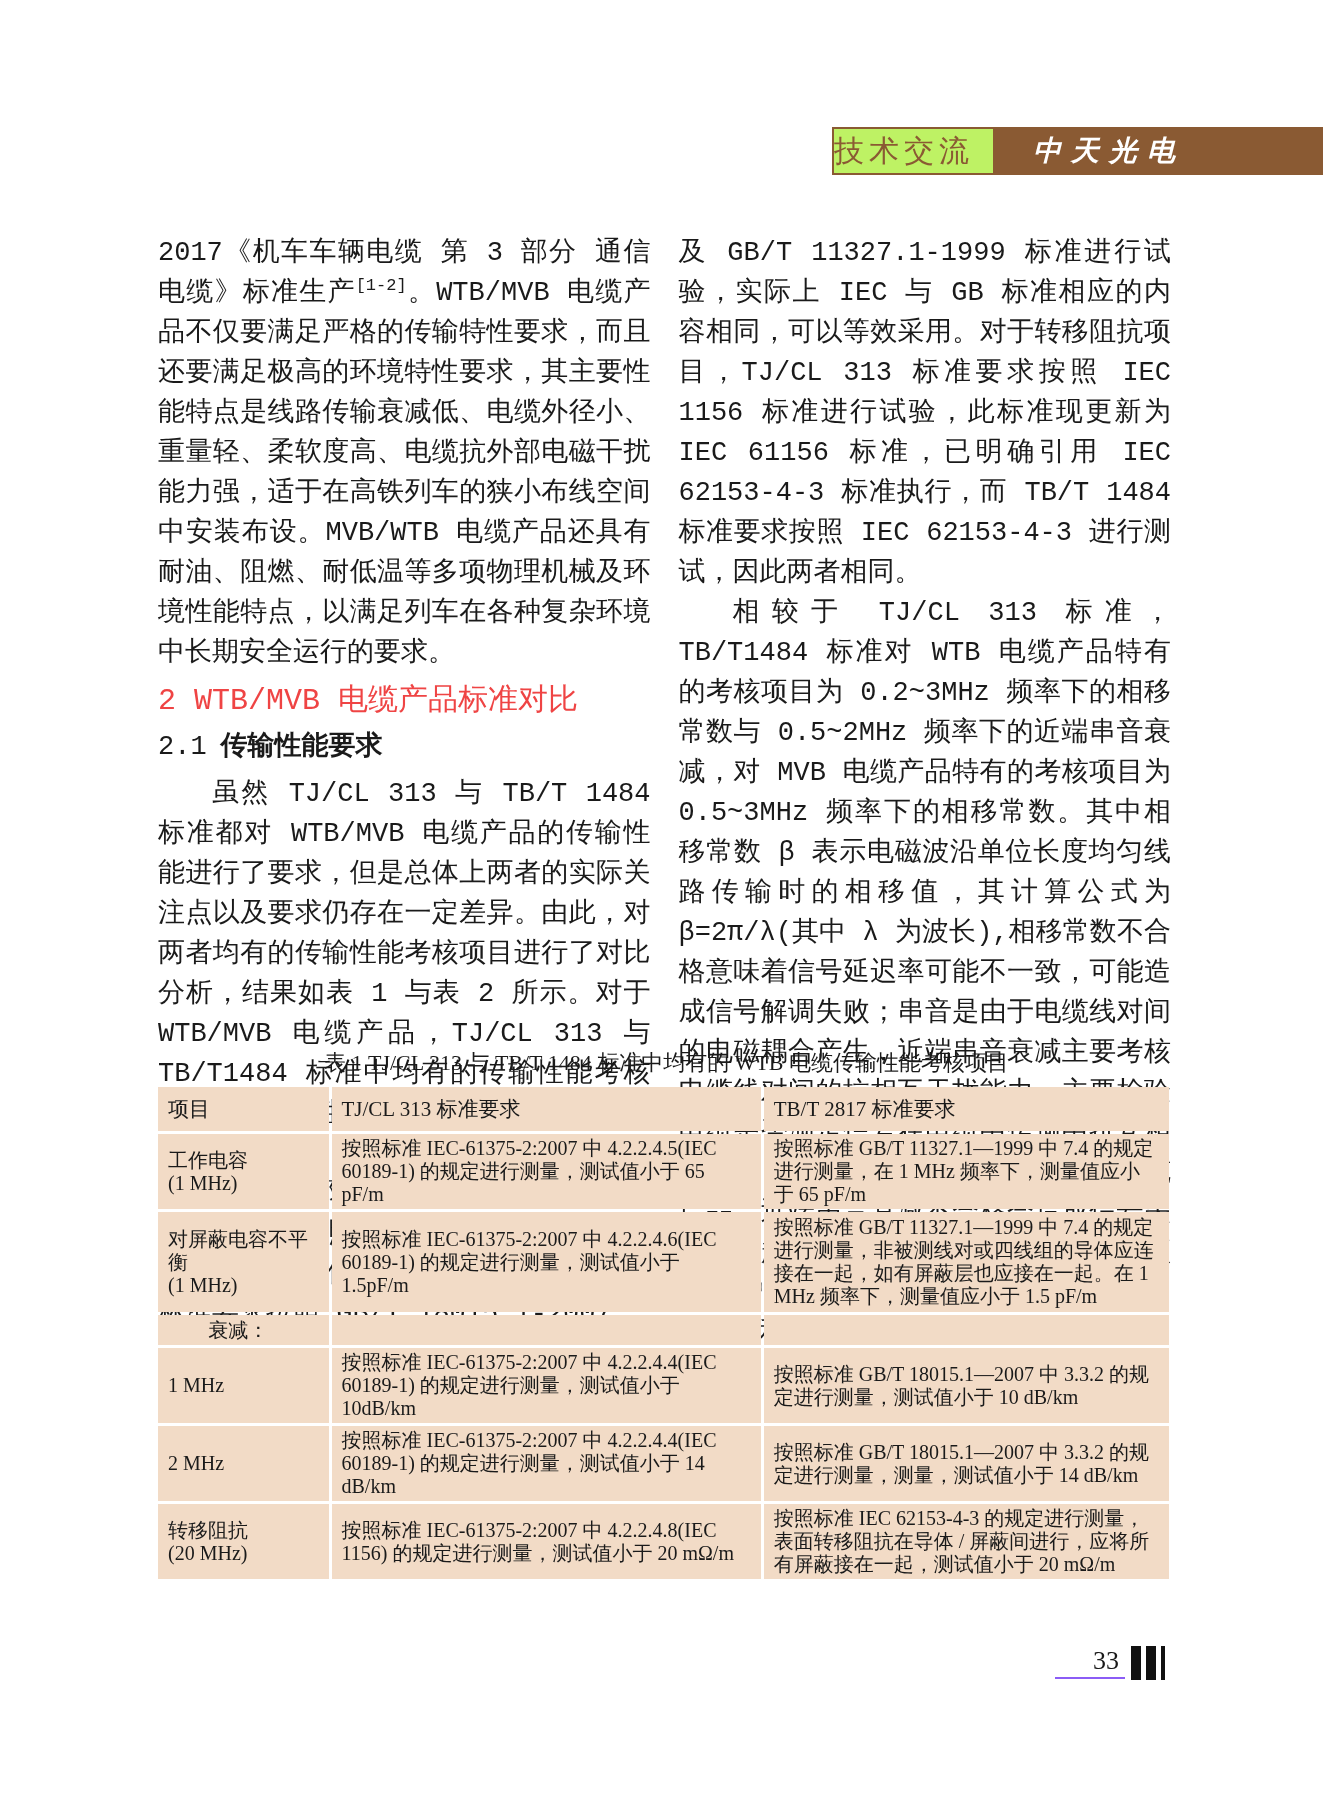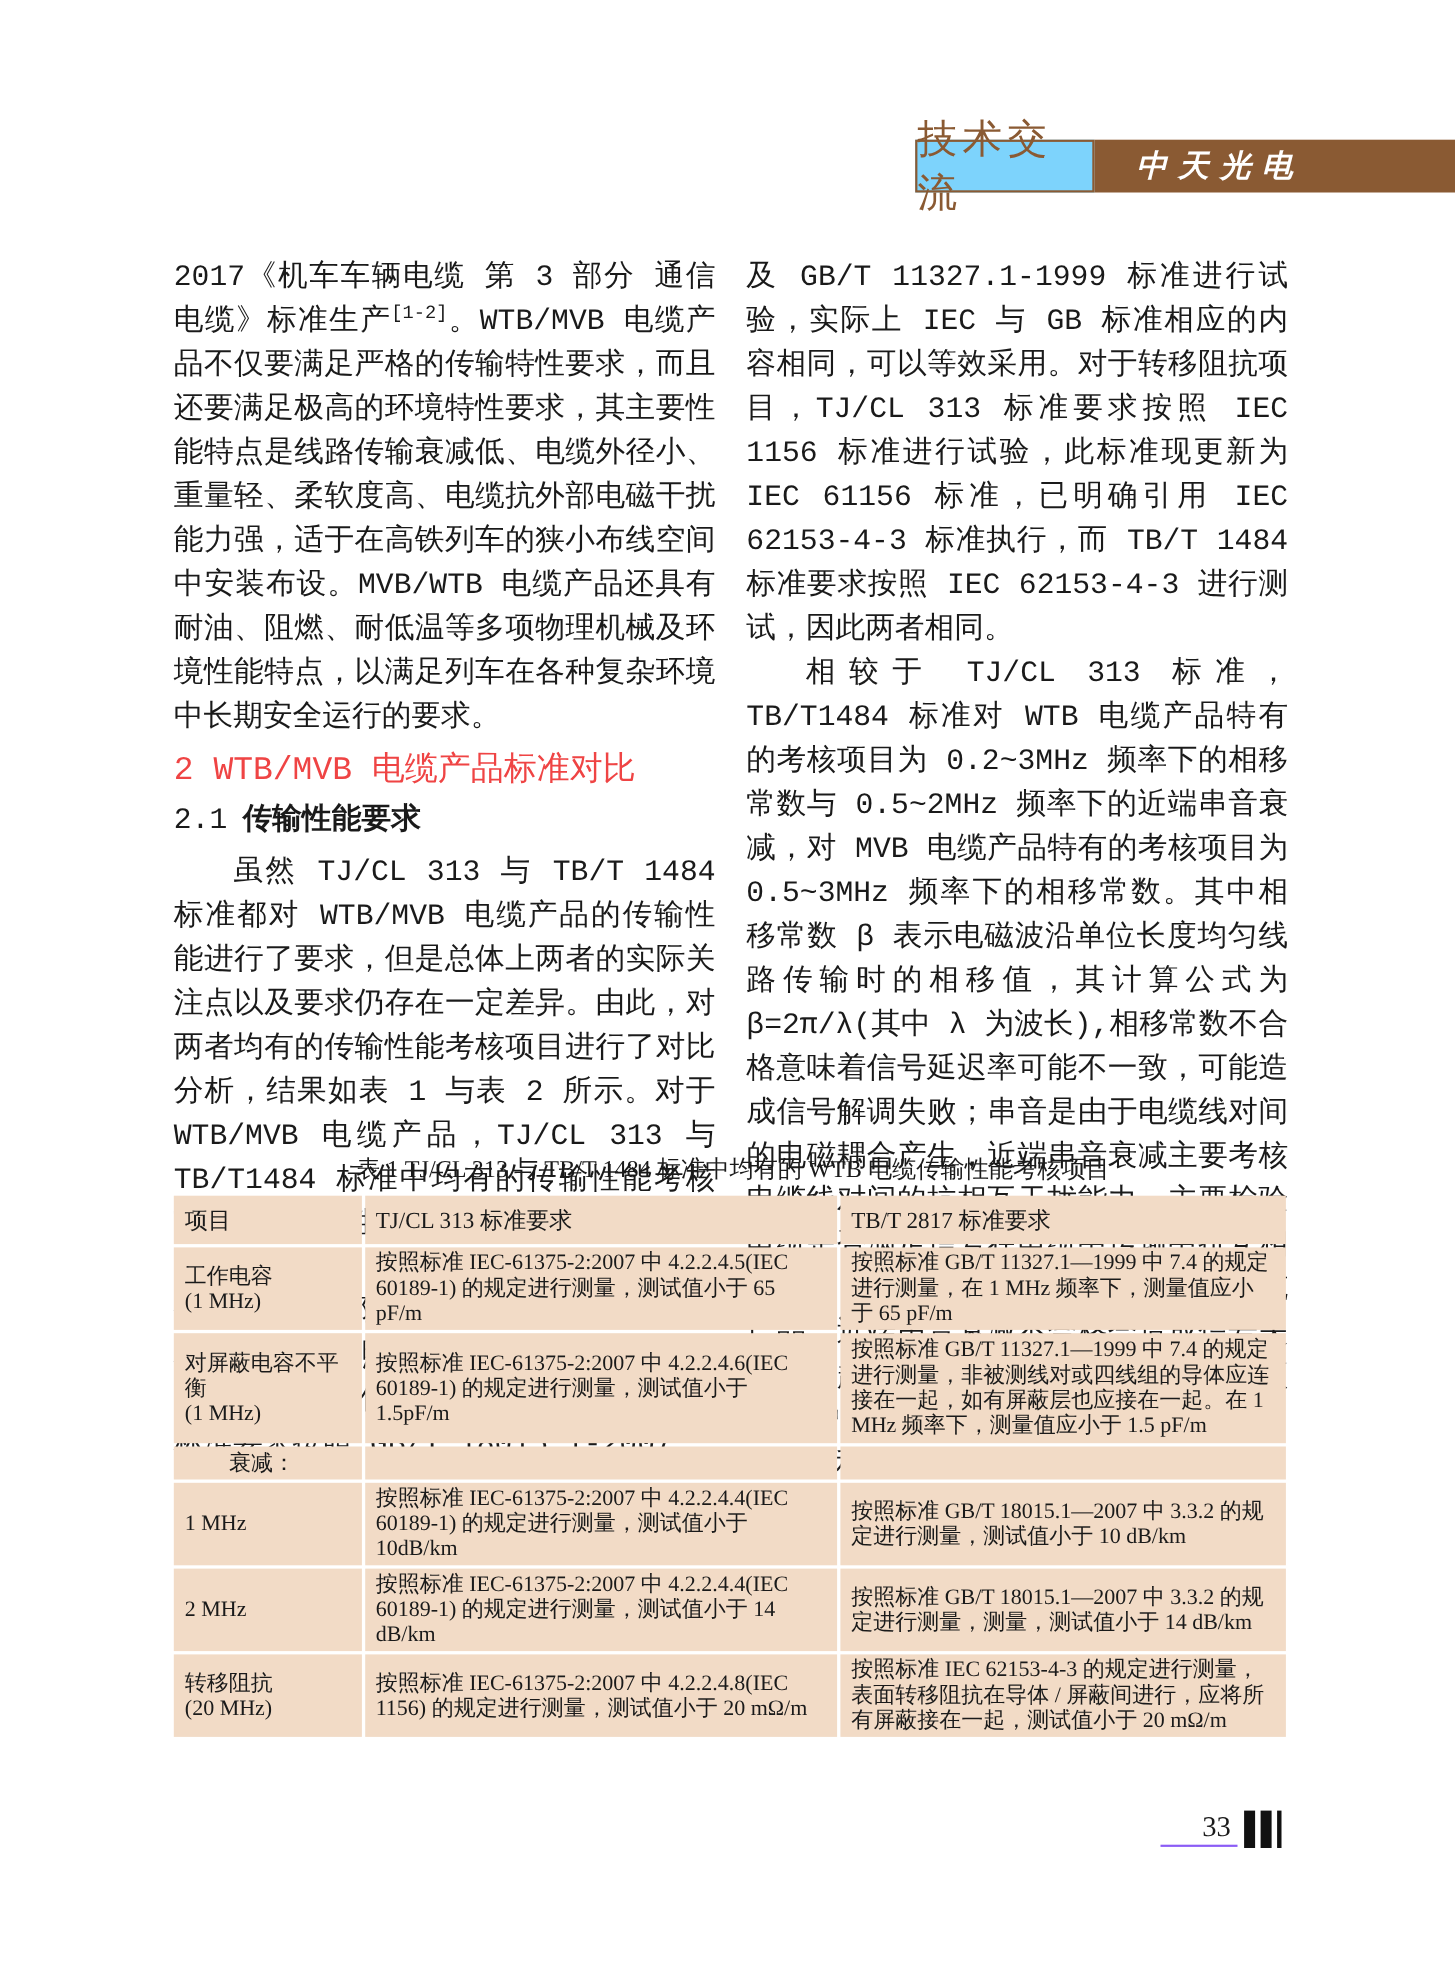--- a/index.html
+++ b/index.html
@@ -13,24 +13,24 @@
   }
   
   .header-band{
     position:absolute;top:127px;left:832px;right:0;height:48px;
     display:flex;align-items:stretch;
   }
   .section-box{
     box-sizing:border-box;
     width:163px;
     border:2px solid #8a5a33;
-    background:#7dd3fc;
+    background:#bef264;
     color:#8a5a33;
     display:flex;align-items:center;justify-content:flex-start;
-    font-size:36px;letter-spacing:5px;
+    font-size:30px;letter-spacing:5px;
   }
   .brand-box{
     flex:1;
     background:#8a5a33;
     color:#ffffff;
     display:flex;align-items:center;
     padding-left:38px;
     font-size:28px;font-weight:bold;font-style:italic;letter-spacing:10px;
   }
   

